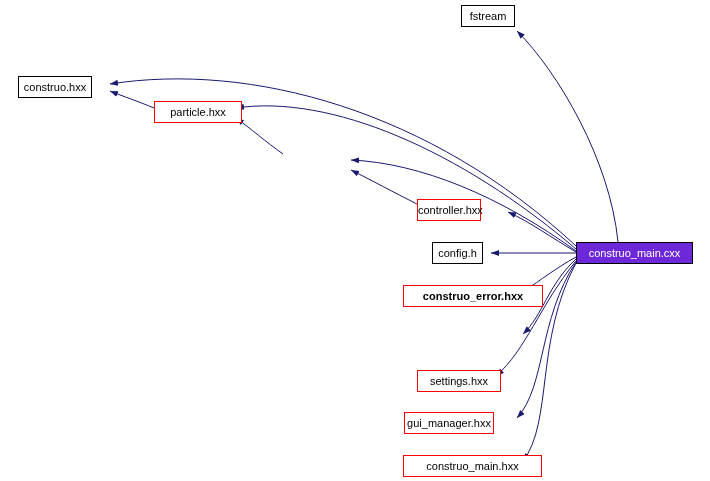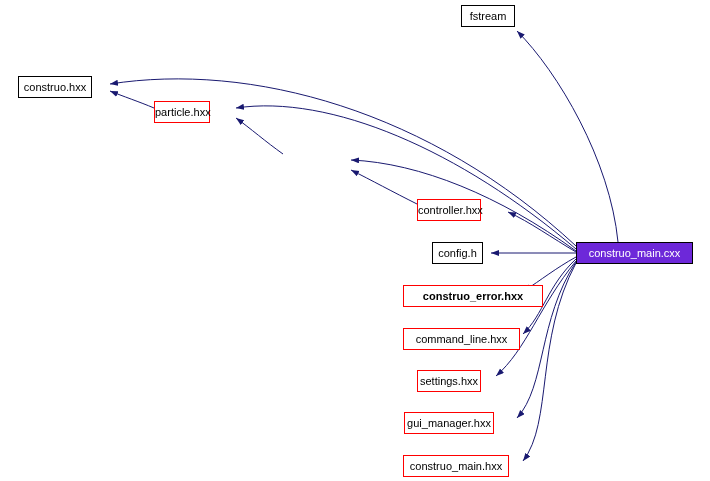--- a/index.html
+++ b/index.html
@@ -73,32 +73,31 @@
     <path class="edge" d="M 576,263 C 535,340 553,422 523,461" marker-end="url(#arrowhead)"></path>
     <path class="edge" d="M 154,108 C 140,102 122,96 110,91" marker-end="url(#arrowhead)"></path>
     <path class="edge" d="M 283,154 C 266,142 250,128 236,118" marker-end="url(#arrowhead)"></path>
     <path class="edge" d="M 417,204 C 393,192 371,180 351,170" marker-end="url(#arrowhead)"></path>
   </svg>
 
   <div class="node plain" style="left:461px; top:5px; width:54px;">fstream</div>
 
   <div class="node plain" style="left:18px; top:76px; width:74px;">construo.hxx</div>
 
-  <div class="node linked" style="left:154px; top:101px; width:56px;">particle.hxx</div>
+  <div class="node linked" style="left:154px; top:101px; width:88px;">particle.hxx</div>
 
 
   <div class="node linked" style="left:417px; top:199px; width:64px;">controller.hxx</div>
 
   <div class="node plain" style="left:432px; top:242px; width:51px;">config.h</div>
 
   <div class="node main" style="left:576px; top:242px; width:117px;">construo_main.cxx</div>
 
   <div class="node linked" style="left:403px; top:285px; width:140px;font-weight:bold;">construo_error.hxx</div>
 
-  <div class="node linked" style="left:403px; top:328px; width:117px;">command_line.hxx</div>
 
-  <div class="node linked" style="left:417px; top:370px; width:64px;">settings.hxx</div>
+  <div class="node linked" style="left:417px; top:370px; width:84px;">settings.hxx</div>
 
   <div class="node linked" style="left:404px; top:412px; width:90px;">gui_manager.hxx</div>
 
-  <div class="node linked" style="left:403px; top:455px; width:106px;">construo_main.hxx</div>
+  <div class="node linked" style="left:403px; top:455px; width:139px;">construo_main.hxx</div>
 
 </div>
 
 </body></html>

